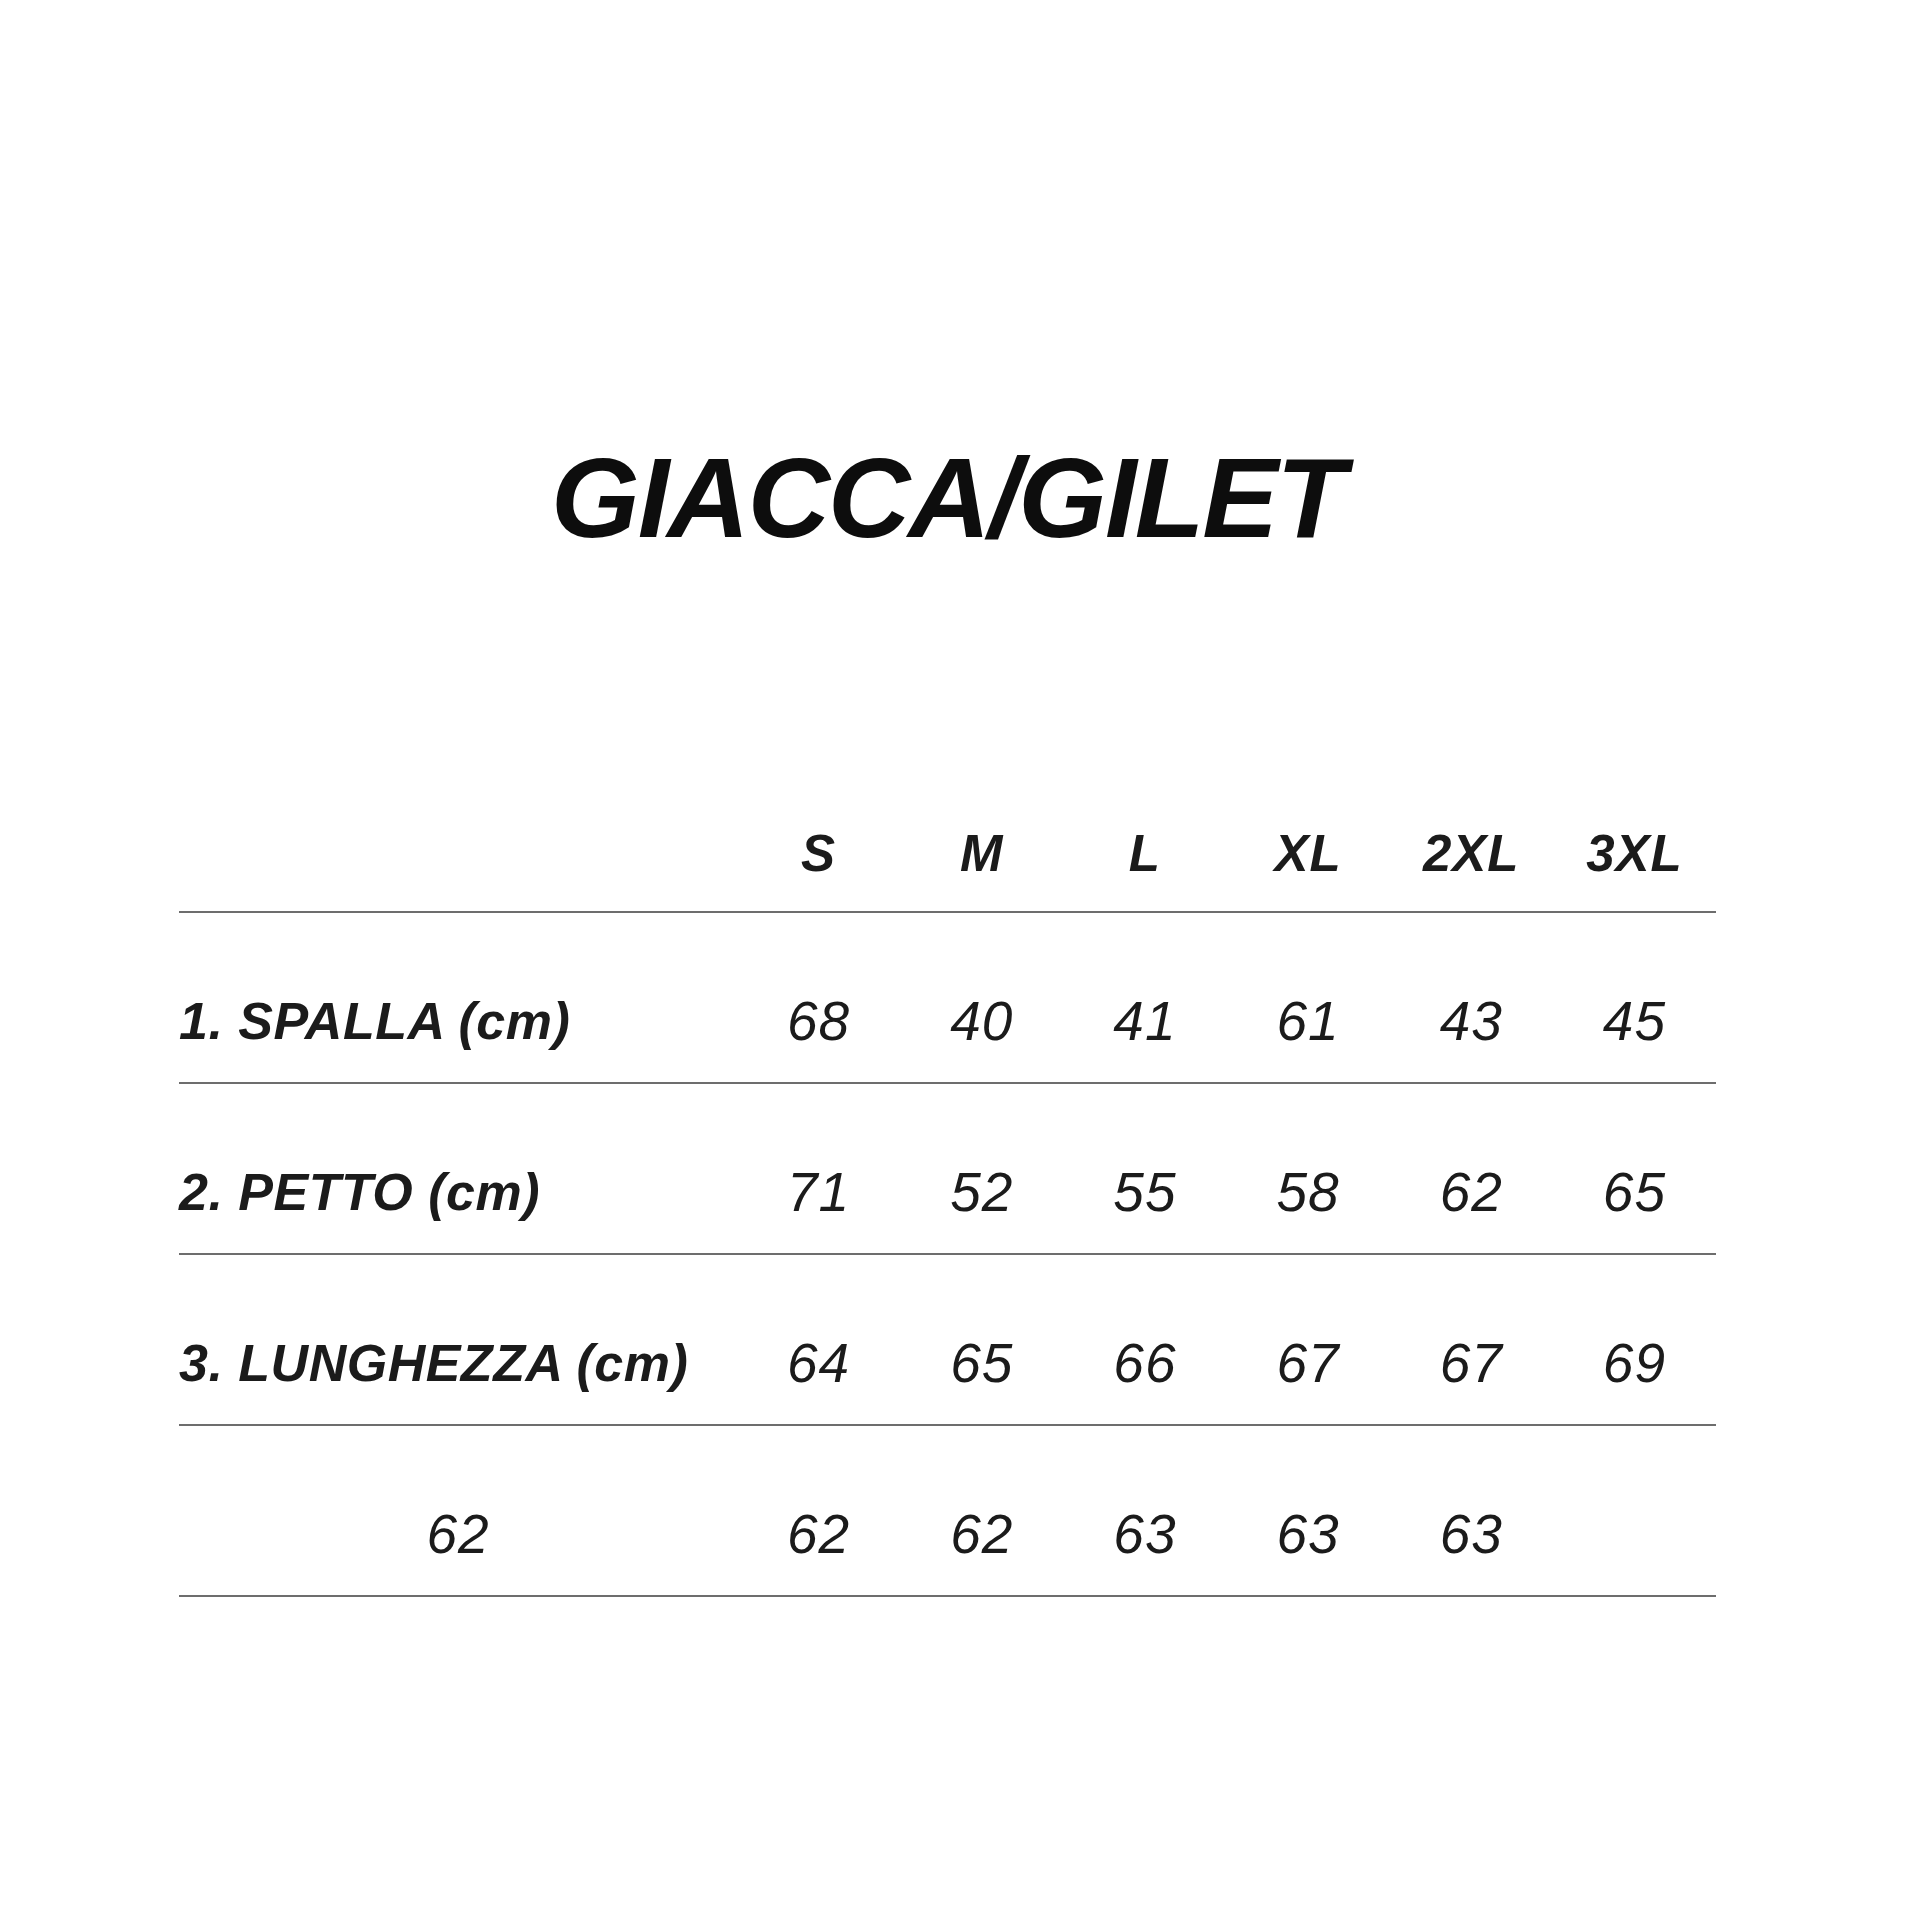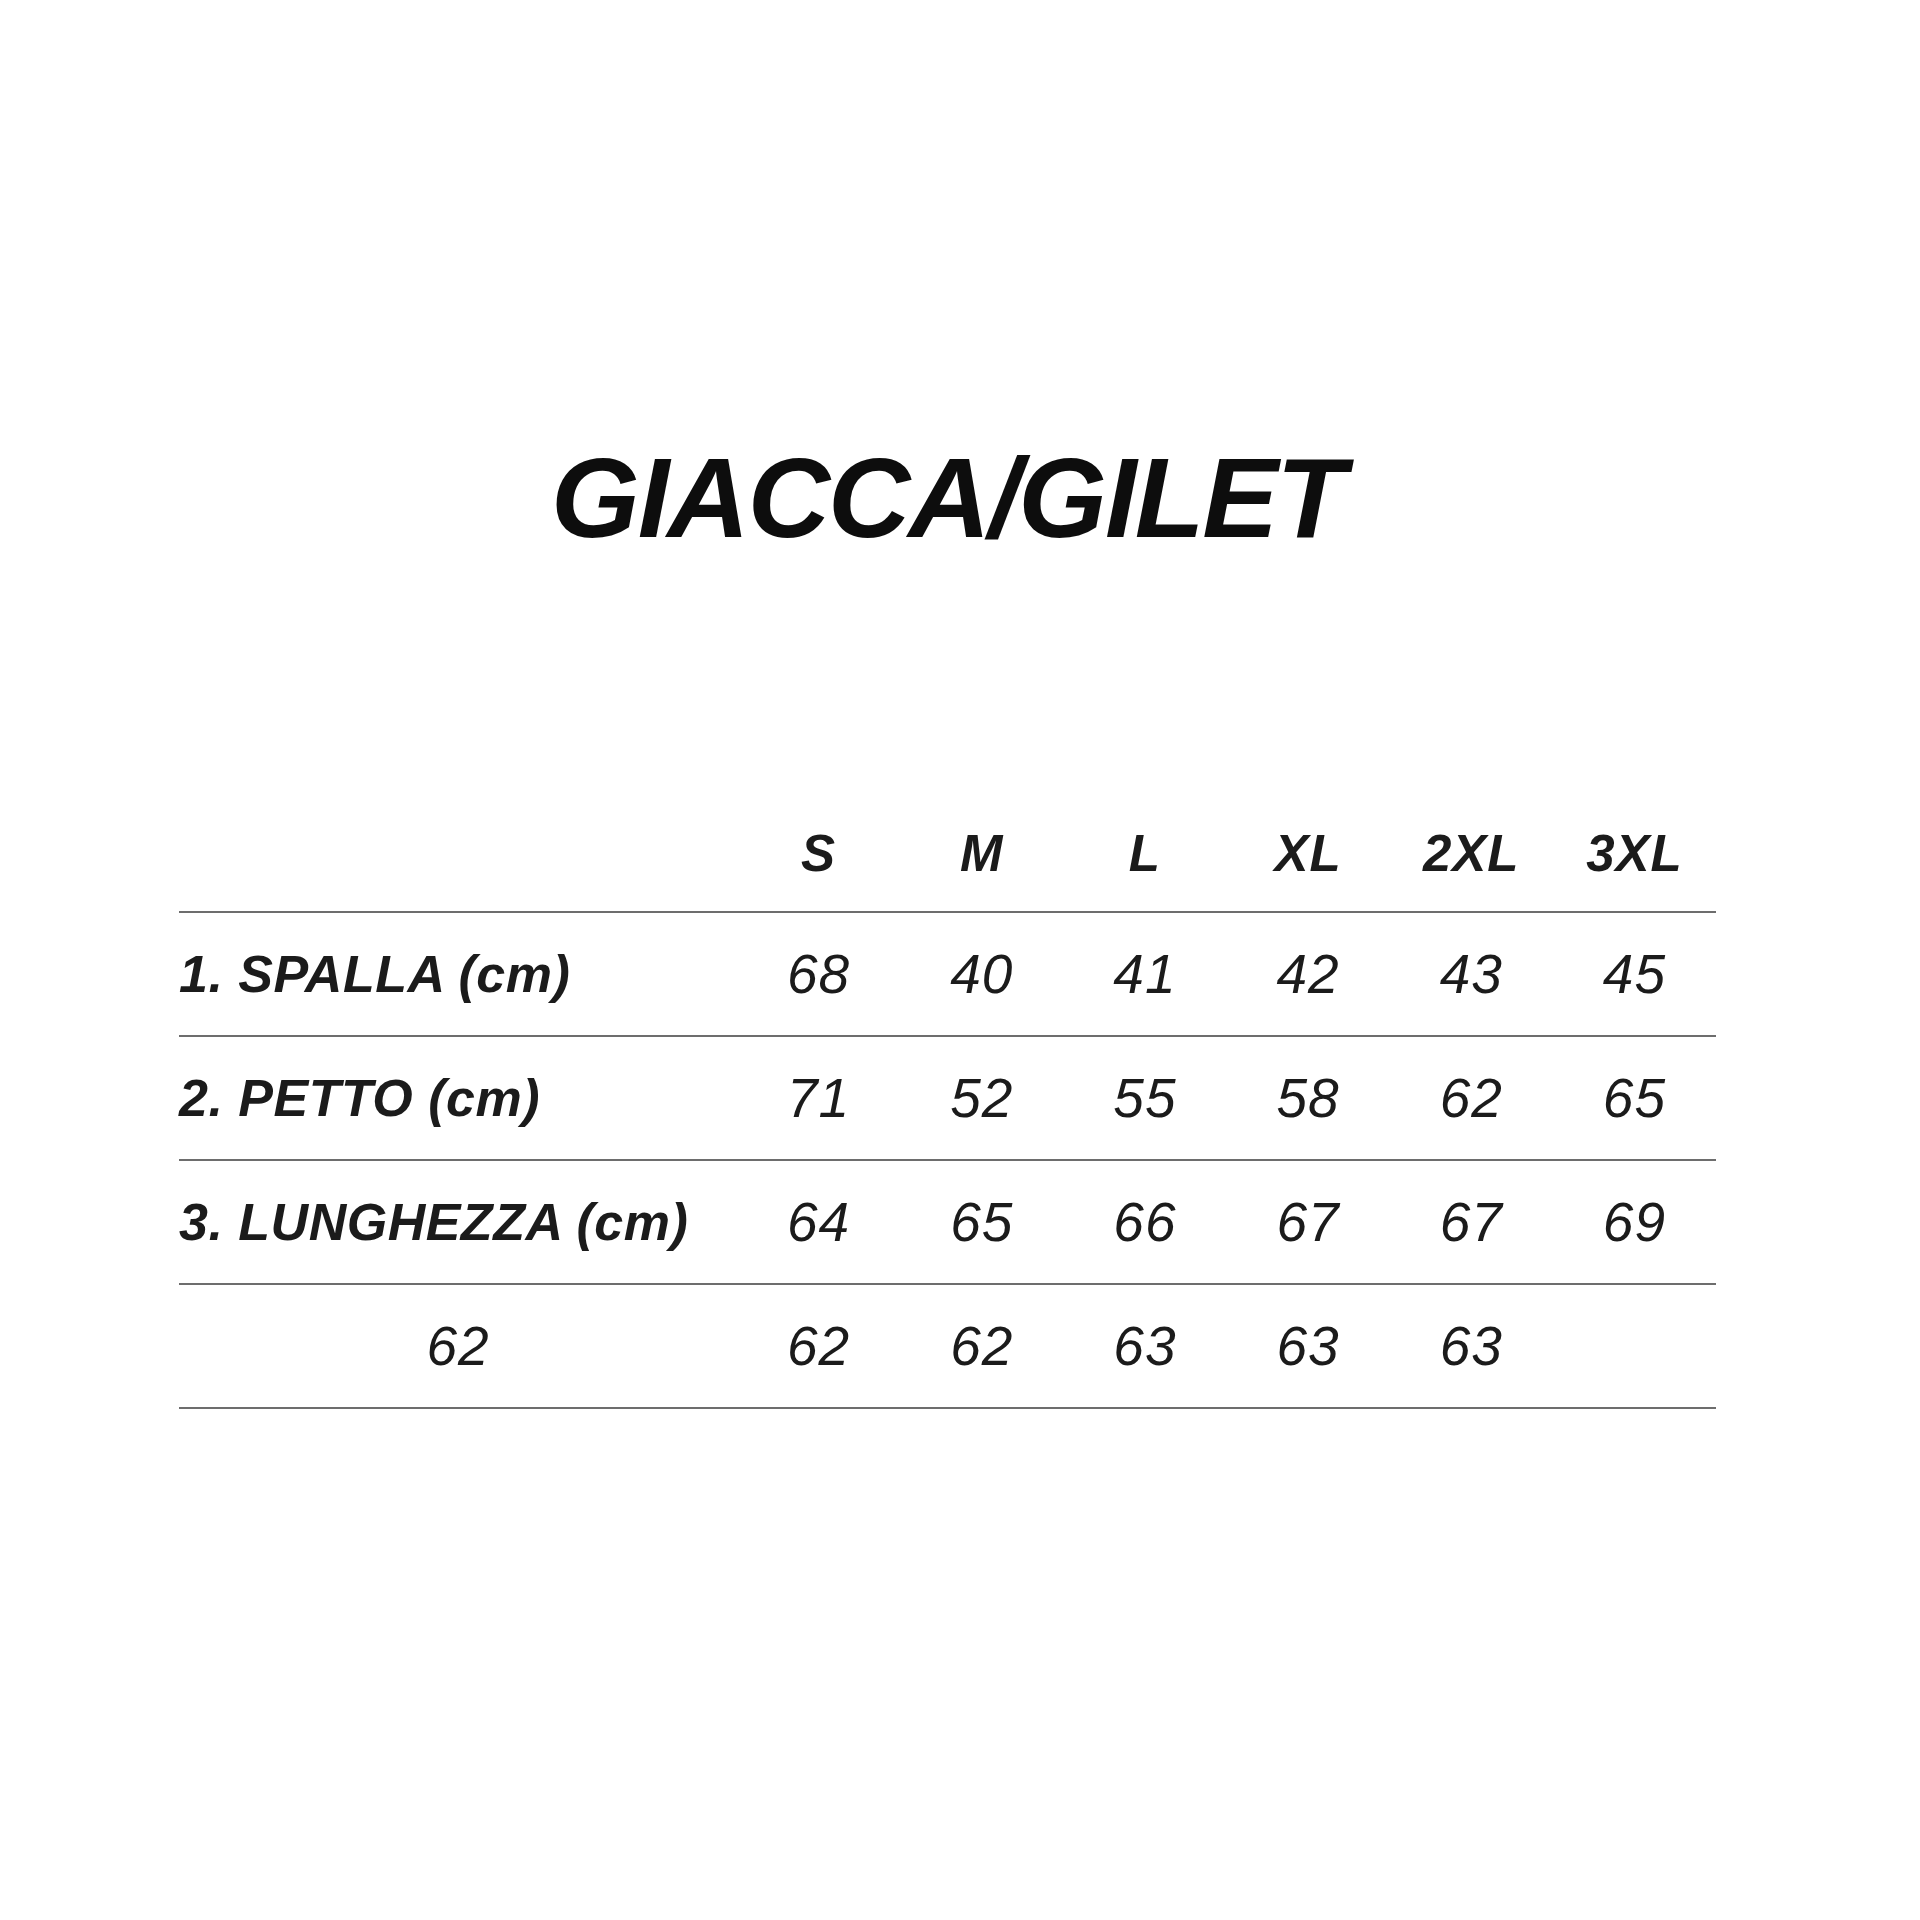--- a/index.html
+++ b/index.html
@@ -39,20 +39,21 @@
     display: grid;
     grid-template-columns: 558px repeat(6, 1fr);
     align-items: center;
     border-bottom: 2px solid #6d6d6d;
   }
   .trow.header {
     height: 116px;
   }
   .trow.datarow {
     height: 122px;
+    margin-top: 47px;
   }
   .cell {
     text-align: center;
     color: #1b1b1b;
   }
   .header .cell {
     font-size: 51px;
     font-weight: 700;
     letter-spacing: 1px;
   }
@@ -86,21 +87,21 @@
       <div class="cell">XL</div>
       <div class="cell">2XL</div>
       <div class="cell">3XL</div>
     </div>
 
     <div class="trow datarow">
       <div class="cell label-cell">1. SPALLA (cm)</div>
       <div class="cell value-cell">68</div>
       <div class="cell value-cell">40</div>
       <div class="cell value-cell">41</div>
-      <div class="cell value-cell">42</div>
+      <div class="cell value-cell">61</div>
       <div class="cell value-cell">43</div>
       <div class="cell value-cell">45</div>
     </div>
 
     <div class="trow datarow">
       <div class="cell label-cell">2. PETTO (cm)</div>
       <div class="cell value-cell">71</div>
       <div class="cell value-cell">52</div>
       <div class="cell value-cell">55</div>
       <div class="cell value-cell">58</div>

